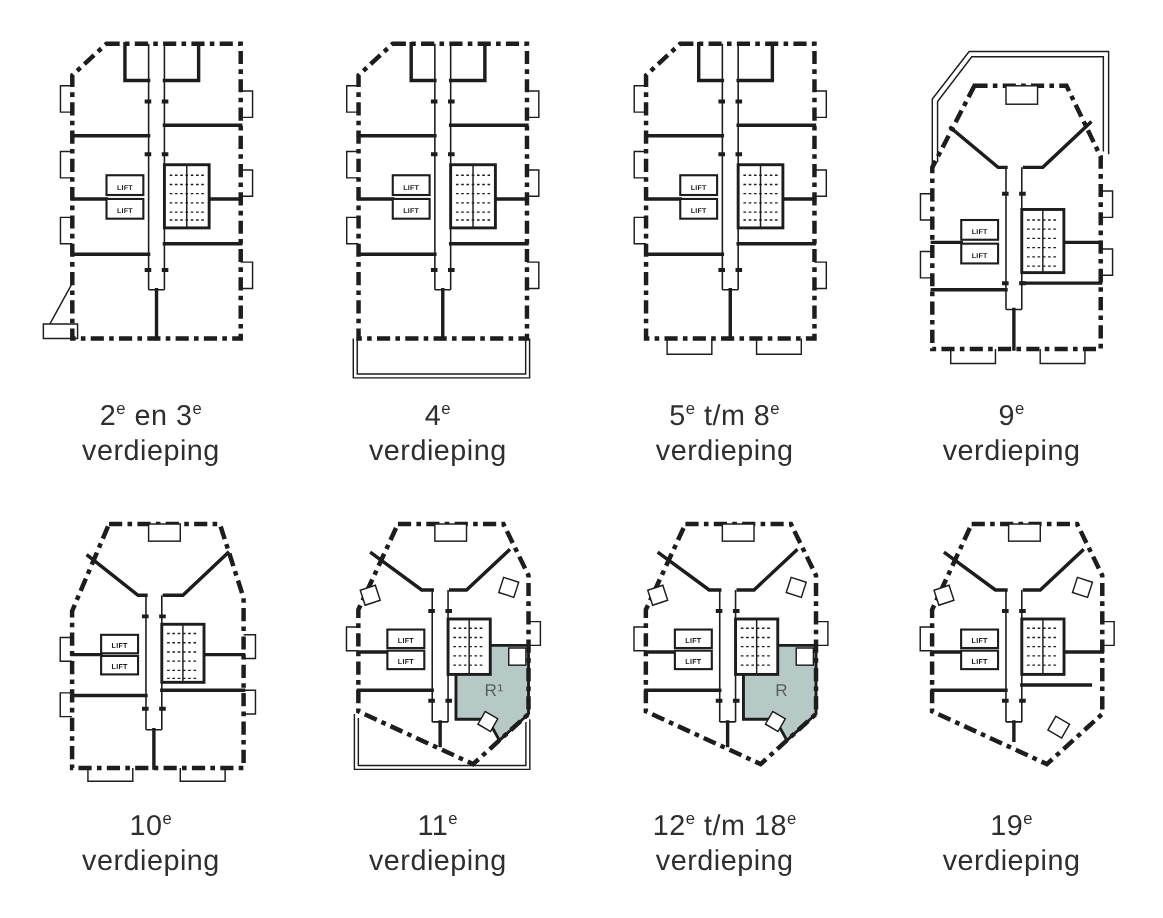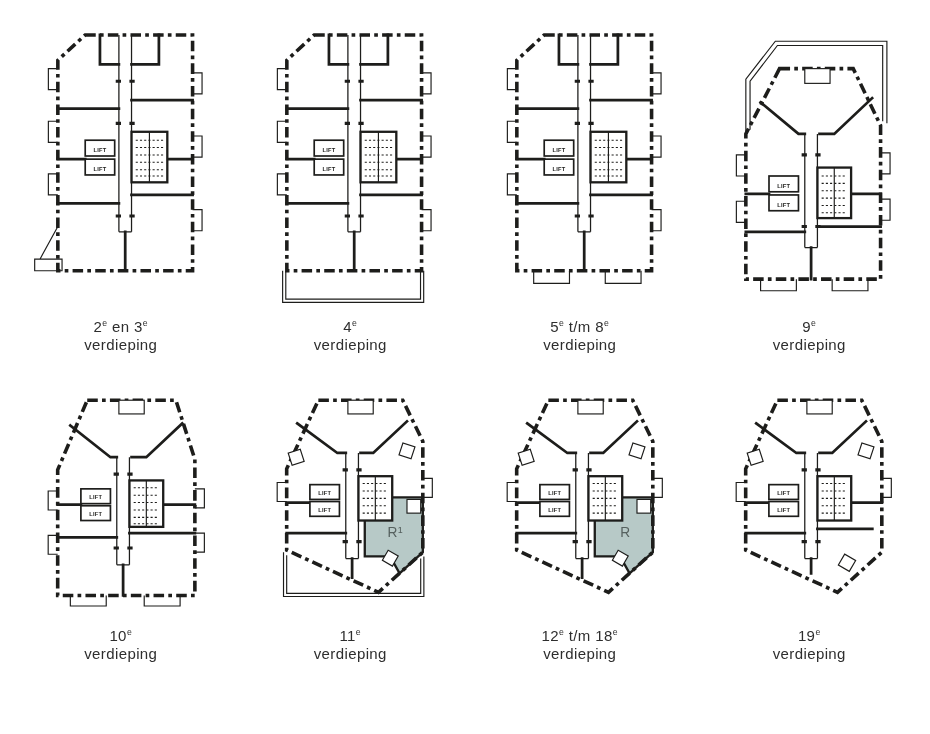--- a/index.html
+++ b/index.html
@@ -1,19 +1,19 @@
 <!DOCTYPE html>
 <html><head>
 <meta charset="utf-8">
 <style>
   html,body { margin:0; padding:0; background:#ffffff; }
   body { width:930px; height:734px; font-family:"Liberation Sans","DejaVu Sans",sans-serif; }
   .grid { display:grid; grid-template-columns:repeat(4,1fr); padding:16px 6px 0; row-gap:22px; }
   figure.cell { margin:0; display:flex; flex-direction:column; align-items:center; }
-  .caption { text-align:center; font-size:15px; font-weight:300; color:#2e2e2e;
+  .caption { text-align:center; font-size:23px; font-weight:300; color:#2e2e2e;
              letter-spacing:.4px; line-height:1.22; margin-top:2px; }
   .caption span { display:block; }
   sup { font-size:58%; line-height:0; }
 
   
   .outline { fill:none; stroke:#1d1d1b; stroke-width:3.4; stroke-dasharray:10 4 3.5 4; }
   .wall    { fill:none; stroke:#1d1d1b; stroke-width:2.6; stroke-linecap:square; }
   .thin    { fill:none; stroke:#1d1d1b; stroke-width:1.1; }
   .thinfill{ fill:#ffffff; stroke:#1d1d1b; stroke-width:1.1; }
   .corr    { fill:none; stroke:#1d1d1b; stroke-width:1.2; }

